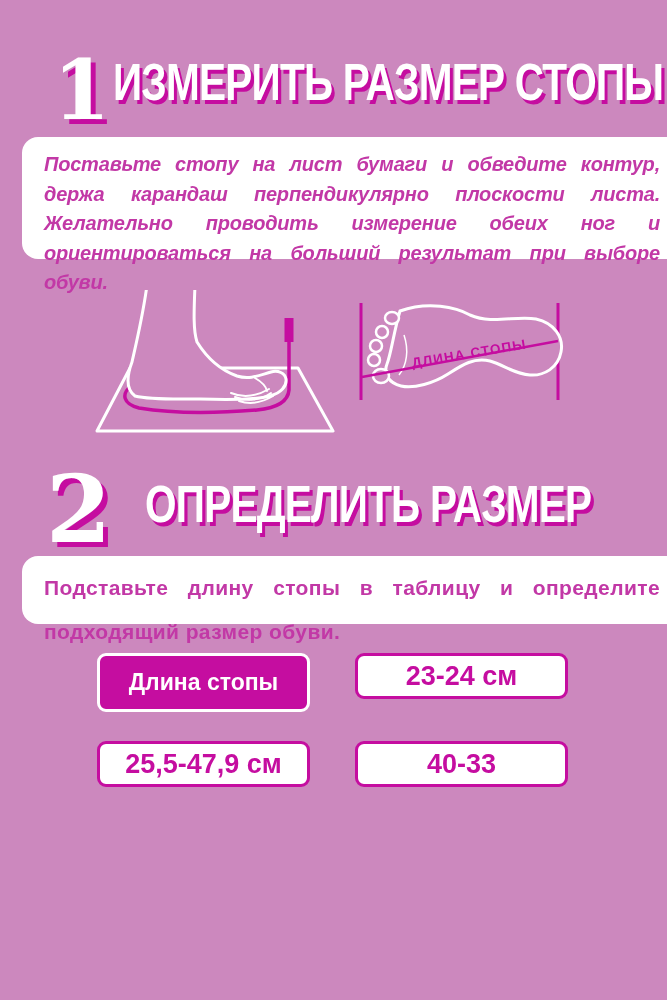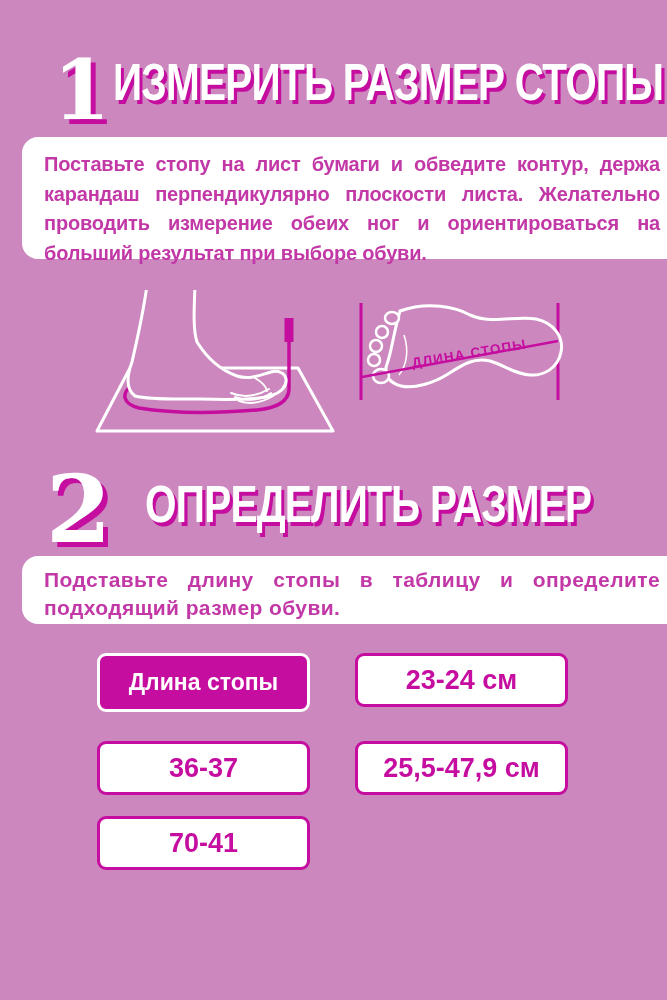--- a/index.html
+++ b/index.html
@@ -46,22 +46,22 @@
     box-sizing:border-box;
   }
   .box1{top:137px;height:122px;padding:13px 24px 0 22px;}
   .box2{top:556px;height:68px;padding:10px 24px 0 22px;}
   .infobox p{
     margin:0;
     color:#c238a6;
     font-weight:bold;
     text-align:justify;
   }
-  .box1 p{font-size:20px;line-height:29.5px;letter-spacing:-0.2px;}
-  .box2 p{font-size:21px;line-height:28px;letter-spacing:0.4px;}
+  .box1 p{font-size:20px;line-height:29.5px;letter-spacing:-0.2px;font-style:italic;}
+  .box2 p{font-size:21px;line-height:44px;letter-spacing:0.4px;}
   
   .illo{position:absolute;}
   .illo1{left:85px;top:290px;}
   .illo2{left:348px;top:295px;}
   
   .size-table{
     position:absolute;
     left:97px;top:653px;width:471px;
     display:grid;
     grid-template-columns:213px 213px;
@@ -77,21 +77,21 @@
   }
   .head-cell{
     height:59px;
     margin-bottom:8px;
     background:#c50da0;
     border:3px solid #ffffff;
     color:#ffffff;
     font-size:23px;
   }
   .data-cell{
-    height:54px;
+    height:46px;
     background:#ffffff;
     border:3px solid #c50da0;
     color:#c50da0;
     font-size:27px;
   }
   .svg-label{
     font-family:"Liberation Sans", sans-serif;
     font-weight:bold;
     font-size:13.5px;
     letter-spacing:1.2px;
@@ -148,20 +148,19 @@
   <div class="step-title title2">ОПРЕДЕЛИТЬ РАЗМЕР</div>
 
   <div class="infobox box2">
     <p>Подставьте длину стопы в таблицу и определите подходящий размер обуви.</p>
   </div>
 
   <div class="size-table">
     <div class="cell head-cell">Длина стопы</div>
 
     <div class="cell data-cell">23-24 см</div>
-    <div class="cell data-cell">36-37</div>
 
 
     <div class="cell data-cell">25,5-47,9 см</div>
-    <div class="cell data-cell">70-41</div>
+    <div class="cell data-cell">40-33</div>
   </div>
 
 </div>
 
 </body></html>

